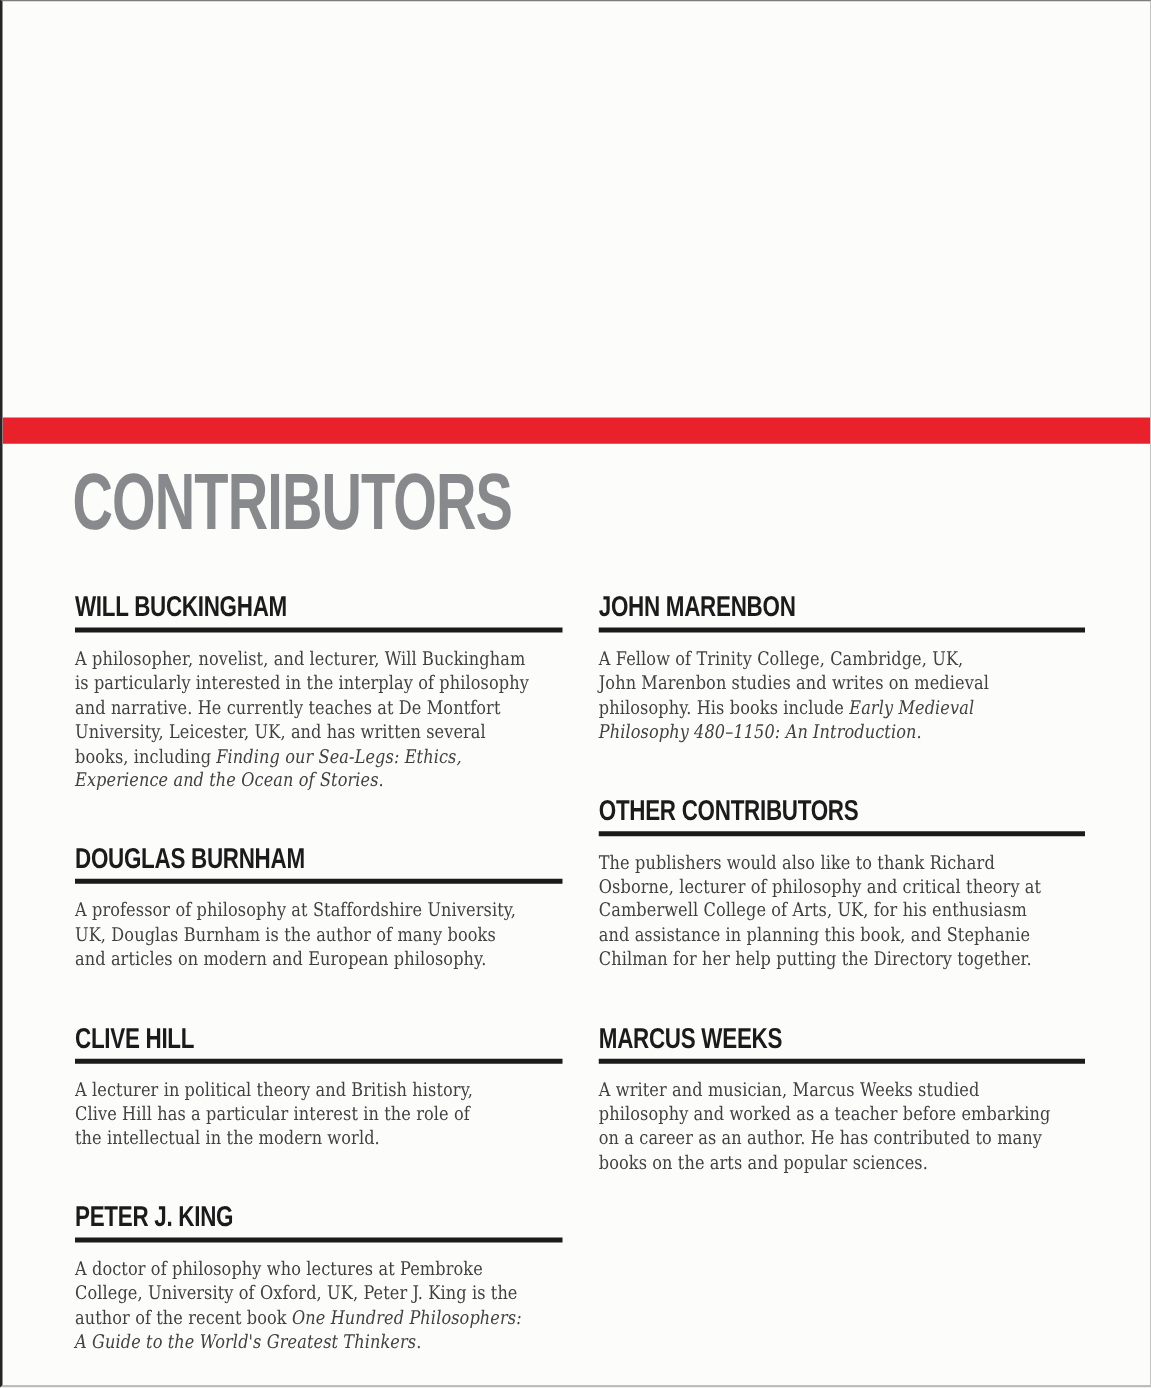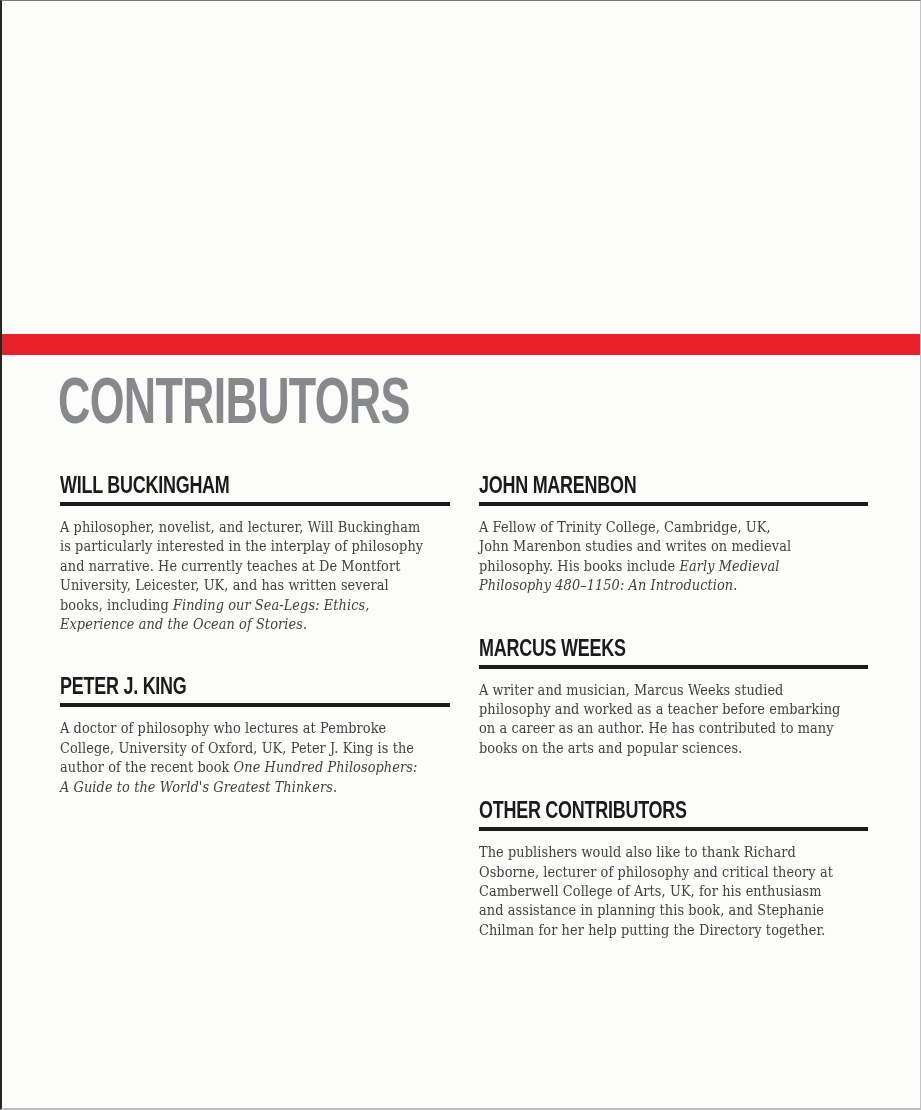--- a/index.html
+++ b/index.html
@@ -82,40 +82,50 @@
 <div class="page">
   <div class="accent-bar" style="background: rgb(232, 33, 43);"></div>
   <h1 class="page-title" style="color: rgb(135, 137, 140);">CONTRIBUTORS</h1>
   <div class="column left">
   <div class="section">
     <h2 class="contributor-name" style="color: rgb(27, 27, 27);">WILL BUCKINGHAM</h2>
     <div class="rule" style="background: rgb(27, 27, 27);"></div>
     <p class="bio" style="color: rgb(65, 65, 65);"><span>A philosopher, novelist, and lecturer, Will Buckingham</span><br><span>is particularly interested in the interplay of philosophy</span><br><span>and narrative. He currently teaches at De Montfort</span><br><span>University, Leicester, UK, and has written several</span><br><span>books, including </span><i>Finding our Sea-Legs: Ethics,</i><br><i>Experience and the Ocean of Stories</i><span>.</span></p>
   </div>
 
+  <div class="section">
+    <h2 class="contributor-name" style="color: rgb(27, 27, 27);">DOUGLAS BURNHAM</h2>
+    <div class="rule" style="background: rgb(27, 27, 27);"></div>
+    <p class="bio" style="color: rgb(65, 65, 65);"><span>A professor of philosophy at Staffordshire University,</span><br><span>UK, Douglas Burnham is the author of many books</span><br><span>and articles on modern and European philosophy.</span></p>
+  </div>
 
+  <div class="section">
+    <h2 class="contributor-name" style="color: rgb(27, 27, 27);">CLIVE HILL</h2>
+    <div class="rule" style="background: rgb(27, 27, 27);"></div>
+    <p class="bio" style="color: rgb(65, 65, 65);"><span>A lecturer in political theory and British history,</span><br><span>Clive Hill has a particular interest in the role of</span><br><span>the intellectual in the modern world.</span></p>
+  </div>
 
   <div class="section">
     <h2 class="contributor-name" style="color: rgb(27, 27, 27);">PETER J. KING</h2>
     <div class="rule" style="background: rgb(27, 27, 27);"></div>
     <p class="bio" style="color: rgb(65, 65, 65);"><span>A doctor of philosophy who lectures at Pembroke</span><br><span>College, University of Oxford, UK, Peter J. King is the</span><br><span>author of the recent book </span><i>One Hundred Philosophers:</i><br><i>A Guide to the World's Greatest Thinkers</i><span>.</span></p>
   </div>
 </div>
   <div class="column right">
   <div class="section">
     <h2 class="contributor-name" style="color: rgb(27, 27, 27);">JOHN MARENBON</h2>
     <div class="rule" style="background: rgb(27, 27, 27);"></div>
     <p class="bio" style="color: rgb(65, 65, 65);"><span>A Fellow of Trinity College, Cambridge, UK,</span><br><span>John Marenbon studies and writes on medieval</span><br><span>philosophy. His books include </span><i>Early Medieval</i><br><i>Philosophy 480–1150: An Introduction</i><span>.</span></p>
   </div>
 
   <div class="section">
+    <h2 class="contributor-name" style="color: rgb(27, 27, 27);">OTHER CONTRIBUTORS</h2>
+    <div class="rule" style="background: rgb(27, 27, 27);"></div>
+    <p class="bio" style="color: rgb(65, 65, 65);"><span>The publishers would also like to thank Richard</span><br><span>Osborne, lecturer of philosophy and critical theory at</span><br><span>Camberwell College of Arts, UK, for his enthusiasm</span><br><span>and assistance in planning this book, and Stephanie</span><br><span>Chilman for her help putting the Directory together.</span></p>
+  </div>
+
+  <div class="section">
     <h2 class="contributor-name" style="color: rgb(27, 27, 27);">MARCUS WEEKS</h2>
     <div class="rule" style="background: rgb(27, 27, 27);"></div>
     <p class="bio" style="color: rgb(65, 65, 65);"><span>A writer and musician, Marcus Weeks studied</span><br><span>philosophy and worked as a teacher before embarking</span><br><span>on a career as an author. He has contributed to many</span><br><span>books on the arts and popular sciences.</span></p>
-  </div>
-
-  <div class="section">
-    <h2 class="contributor-name" style="color: rgb(27, 27, 27);">OTHER CONTRIBUTORS</h2>
-    <div class="rule" style="background: rgb(27, 27, 27);"></div>
-    <p class="bio" style="color: rgb(65, 65, 65);"><span>The publishers would also like to thank Richard</span><br><span>Osborne, lecturer of philosophy and critical theory at</span><br><span>Camberwell College of Arts, UK, for his enthusiasm</span><br><span>and assistance in planning this book, and Stephanie</span><br><span>Chilman for her help putting the Directory together.</span></p>
   </div>
 </div>
 </div>
 
 </body></html>

